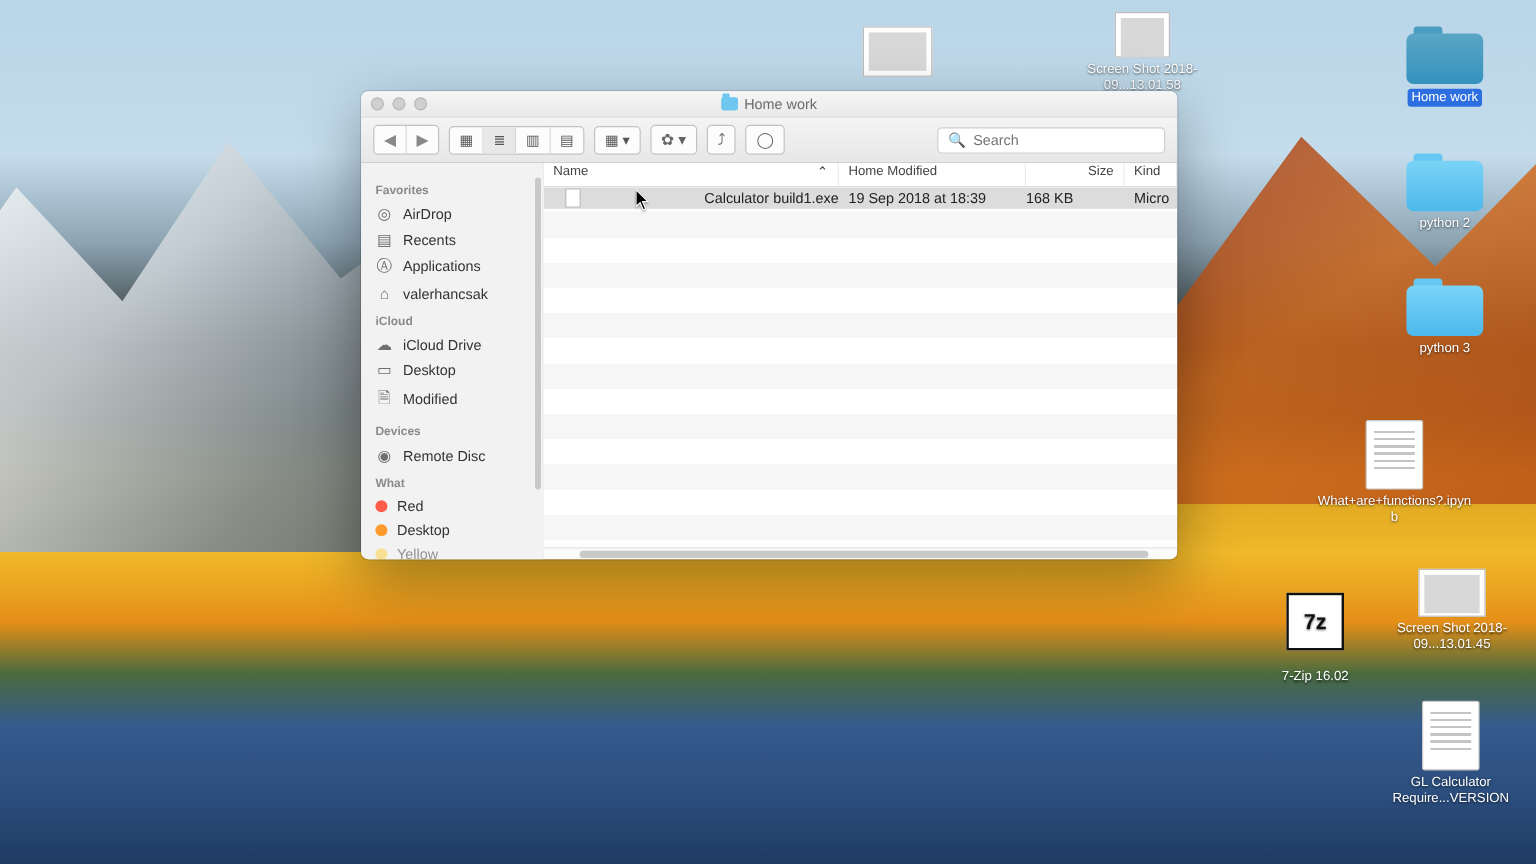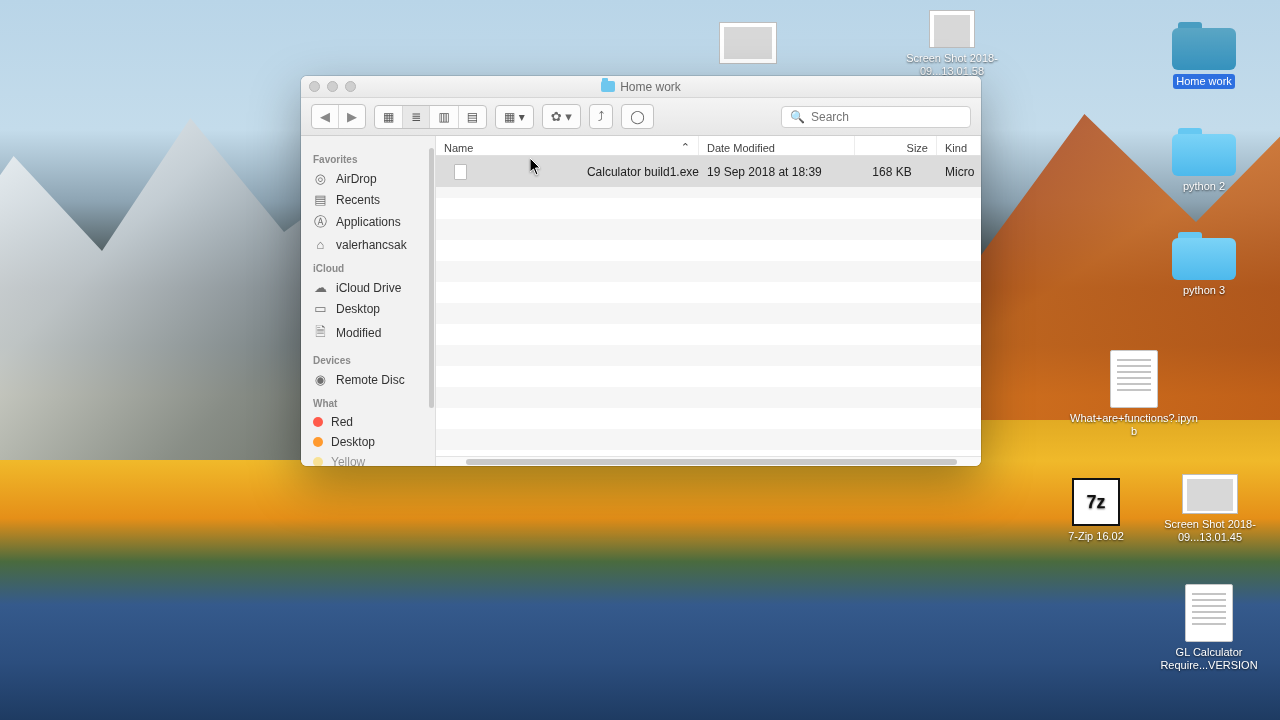--- a/index.html
+++ b/index.html
@@ -38,21 +38,21 @@
   .di.sel .lbl{ background:#2d6fe0; border-radius:3px; padding:1px 3px; display:inline-block; text-shadow:none;}
   .folder-ic{ width:64px; height:48px; margin:0 auto; position:relative;}
   .folder-ic::before{content:"";position:absolute;left:6px;top:0;width:24px;height:10px;border-radius:3px 3px 0 0;background:#66c8f2;}
   .folder-ic::after{content:"";position:absolute;left:0;top:6px;width:64px;height:42px;border-radius:6px;background:linear-gradient(#7bd3f7,#4db9ec);}
   .di.sel .folder-ic{ filter: brightness(.78) saturate(1.1);}
   .file-ic{ width:48px;height:58px;margin:0 auto;background:#fff;border:1px solid #c7c7c7;border-radius:2px;position:relative;}
   .file-ic::after{content:"";position:absolute;left:6px;top:8px;right:6px;height:36px;
     background:repeating-linear-gradient(#c4c4c4 0 2px,transparent 2px 6px);}
   .thumb-ic{width:58px;height:42px;margin:0 auto;background:#fff;border:1px solid #bdbdbd;}
   .thumb-ic::after{content:"";display:block;margin:4px;background:#d8d8d8;height:32px;}
-  .zip-ic{width:48px;height:48px;margin:0 auto;background:#fff;border:2px solid #111;display:flex;align-items:center;justify-content:center;font:bold 18px sans-serif;color:#111;}
+  .zip-ic{width:48px;height:48px;margin:16px auto;background:#fff;border:2px solid #111;display:flex;align-items:center;justify-content:center;font:bold 18px sans-serif;color:#111;}
 
   
   .finder{ position:absolute; left:301px; top:76px; width:680px; height:390px;
     background:#fff; border-radius:6px; box-shadow:0 18px 50px rgba(0,0,0,.35),0 0 0 1px rgba(0,0,0,.12);
     display:flex; flex-direction:column; overflow:hidden;}
   .titlebar{height:22px;background:linear-gradient(#f6f6f6,#e9e9e9);border-bottom:1px solid #d6d6d6;
     display:flex;align-items:center;justify-content:center;position:relative;font-size:12px;color:#6b6b6b;}
   .tl{position:absolute;left:8px;top:5px;display:flex;gap:7px}
   .tl span{width:11px;height:11px;border-radius:50%;background:#cfcfcf;border:1px solid #b7b7b7}
   .tb-folder{width:14px;height:11px;background:#6ec7ee;border-radius:2px;margin-right:5px;display:inline-block;position:relative}
@@ -65,41 +65,41 @@
   .seg span:last-child{border-right:0}
   .seg span.on{background:#e8e8e8}
   .nav-arrow{font-size:13px;color:#888}
   .tool-ic{font-size:13px;color:#666}
   .spacer{flex:1}
   .search{display:flex;align-items:center;border:1px solid #cfcfcf;border-radius:4px;background:#fff;
     padding:3px 8px;color:#9a9a9a;gap:6px;font-size:12px;width:190px}
   .search input{border:0;outline:0;background:transparent;font-size:12px;color:#737373;width:100%}
 
   .body{flex:1;display:flex;min-height:0}
-  .sidebar{width:135px;background:#f2f2f2;border-right:1px solid #dedede;padding:10px 0;overflow:auto;font-size:12px;color:#333;position:relative}
+  .sidebar{width:152px;background:#f2f2f2;border-right:1px solid #dedede;padding:10px 0;overflow:auto;font-size:12px;color:#333;position:relative}
   .sidebar::after{content:"";position:absolute;right:1px;top:12px;width:5px;height:260px;background:#c9c9c9;border-radius:3px}
   .sb-h{padding:8px 12px 3px;color:#8a8a8a;font-size:10px;font-weight:600}
   .sb-i{display:flex;align-items:center;gap:8px;padding:3px 12px;cursor:default}
   .sb-i .ic{width:15px;text-align:center;color:#6f6f6f;font-size:13px}
   .dot{width:10px;height:10px;border-radius:50%;display:inline-block}
 
   .content{flex:1;display:flex;flex-direction:column;min-width:0}
   .cols{display:flex;height:20px;background:#fff;border-bottom:1px solid #e0e0e0;font-size:11px;color:#444}
-  .cols div{padding:1px 8px;border-right:1px solid #ececec;display:flex;align-items:flex-end}
+  .cols div{padding:1px 8px;border-right:1px solid #ececec;display:flex;align-items:flex-start}
   .c-name{flex:1;justify-content:space-between}
   .c-date{width:156px}
   .c-size{width:82px;justify-content:flex-end}
   .c-kind{width:44px}
   .rows{flex:1;overflow:auto;font-size:12px;color:#222;
     background:repeating-linear-gradient(#fff 0 21px,#f6f6f6 21px 42px);position:relative}
-  .row{display:flex;height:31px;align-items:center}
+  .row{display:flex;height:18px;align-items:center}
   .row.sel{background:#dcdcdc}
   .row .c-name{flex:1;display:flex;align-items:center;gap:6px;padding-left:18px}
   .row .c-date{width:156px;padding-left:8px}
-  .row .c-size{width:82px;text-align:center;padding-right:8px}
+  .row .c-size{width:82px;text-align:left;padding-right:8px}
   .row .c-kind{width:44px;padding-left:8px;overflow:hidden;white-space:nowrap}
   .doc-ic{width:13px;height:16px;background:#fff;border:1px solid #bcbcbc;border-radius:1px}
   .hscroll{height:10px;border-top:1px solid #e3e3e3;background:#fafafa;position:relative}
   .hscroll::after{content:"";position:absolute;left:30px;right:24px;top:2px;height:6px;background:#c9c9c9;border-radius:3px}
 
   .cursor{position:absolute;left:530px;top:158px;width:12px;height:18px;pointer-events:none;z-index:50}
   .cursor svg{filter:drop-shadow(0 1px 1px rgba(0,0,0,.4))}
 </style>
 </head>
 <body>
@@ -119,21 +119,21 @@
   <div class="lbl">Home work</div>
 </div>
 <div class="di" style="left:1156px;top:128px">
   <div class="folder-ic"></div>
   <div class="lbl">python 2</div>
 </div>
 <div class="di" style="left:1156px;top:232px">
   <div class="folder-ic"></div>
   <div class="lbl">python 3</div>
 </div>
-<div class="di" style="left:1068px;top:350px;width:132px">
+<div class="di" style="left:1096px;top:350px;width:132px">
   <div class="file-ic"></div>
   <div class="lbl">What+are+functions?.ipynb</div>
 </div>
 <div class="di" style="left:1048px;top:478px">
   <div class="zip-ic">7z</div>
   <div class="lbl">7-Zip 16.02</div>
 </div>
 <div class="di" style="left:1162px;top:474px">
   <div class="thumb-ic" style="width:56px;height:40px"></div>
   <div class="lbl">Screen Shot 2018-09...13.01.45</div>
@@ -238,21 +238,21 @@
           <span>Yellow</span>
         </div>
     </div>
 
     <div class="content">
       <div class="cols">
         <div class="c-name">
           <span>Name</span>
           <span>⌃</span>
         </div>
-        <div class="c-date">Date Modified</div>
+        <div class="c-date">Home Modified</div>
         <div class="c-size">Size</div>
         <div class="c-kind">Kind</div>
       </div>
       <div class="rows">
         <div class="row sel">
           <div class="c-name">
             <span class="doc-ic"></span>
             <span>Calculator build1.exe</span>
           </div>
           <div class="c-date">19 Sep 2018 at 18:39</div>

